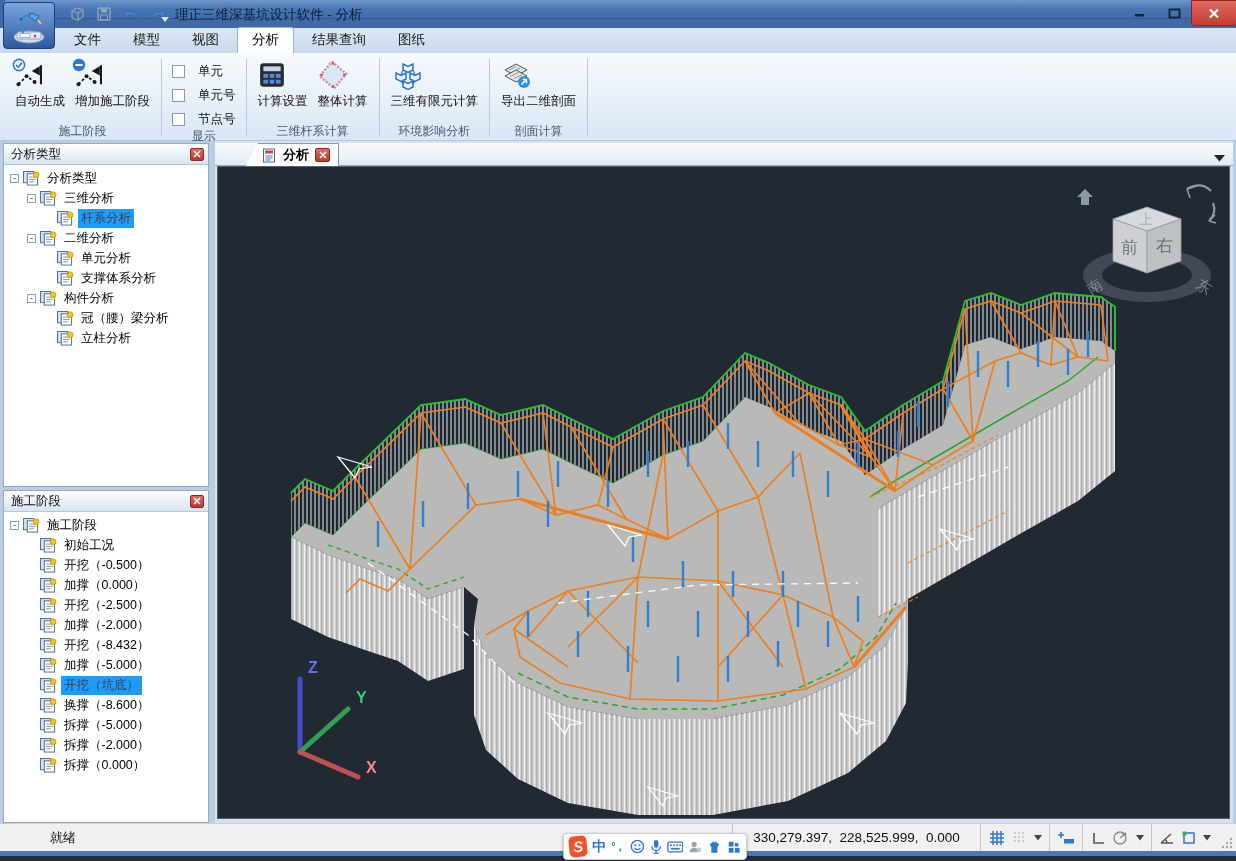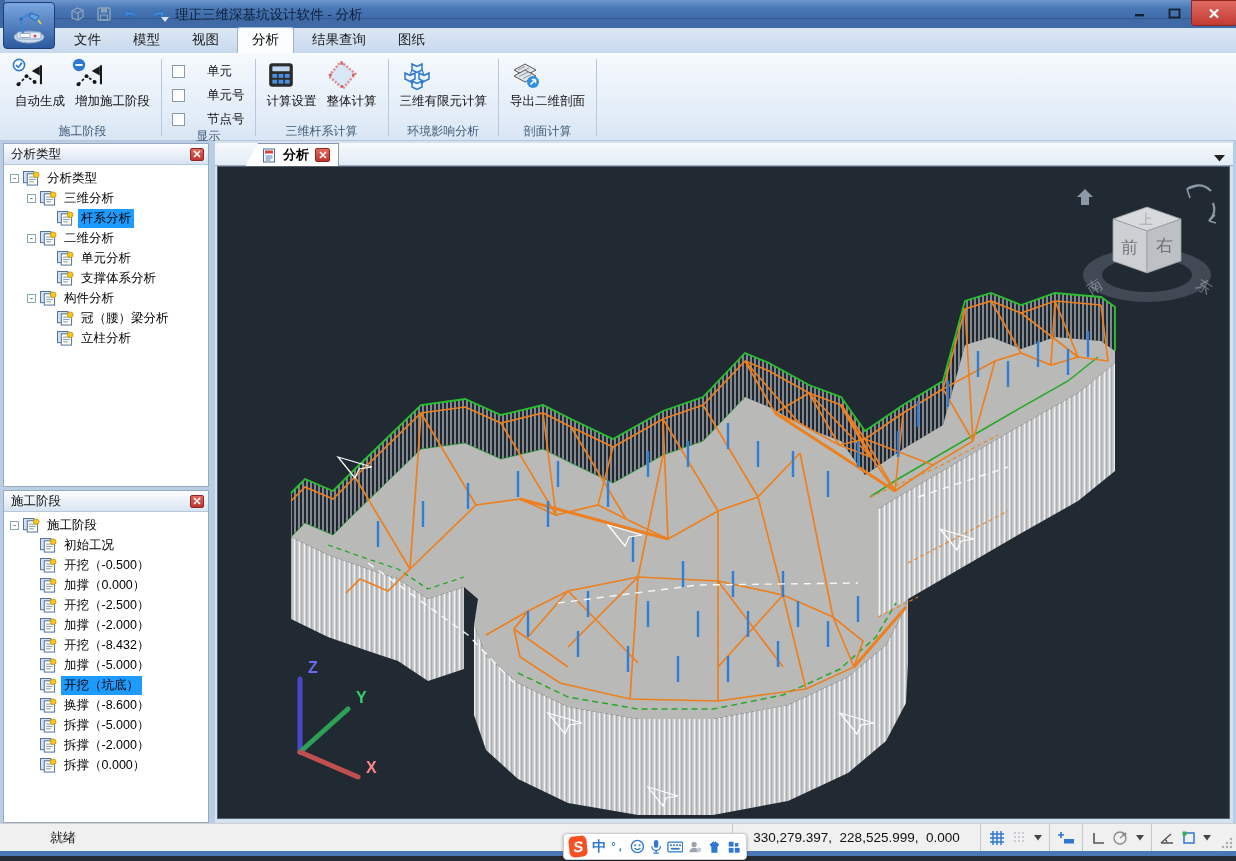--- a/index.html
+++ b/index.html
@@ -33,41 +33,41 @@
     display:flex; align-items:stretch; padding:2px 0 0 4px; }
   .rgroup { display:flex; flex-direction:column; padding:2px 6px 0; }
   .rgroup .gbody { flex:1; display:flex; align-items:flex-start; }
   .rgroup .glabel { height:17px; text-align:center; font-size:12px; color:#3f5a78; }
   .rsep { width:1px; background:#b9c9dd; margin:4px 0; }
   .bigbtn { display:flex; flex-direction:column; padding:4px 5px 2px; border-radius:3px; }
   .bigbtn .blabel { margin-top:4px; font-size:12.5px; color:#111; white-space:nowrap; }
   .ric { position:relative; width:30px; height:28px; display:block; }
   .ric .badge { position:absolute; left:-3px; top:-3px; }
   .chkcol { display:flex; flex-direction:column; gap:7px; padding:6px 4px 0; }
-  .chkrow { display:flex; align-items:center; gap:22px; font-size:12.5px; color:#111; }
+  .chkrow { display:flex; align-items:center; gap:13px; font-size:12.5px; color:#111; }
   .chkbox { width:13px; height:13px; background:#fff; border:1px solid #8a9aac; }
 
   
   .main { position:absolute; left:0; top:141px; width:1236px; height:682px; background:#b9cde4; }
   .leftcol { position:absolute; left:3px; top:2px; width:206px; height:680px; }
   .panel { position:absolute; left:0; width:206px; border:1px solid #98aac0; background:#fff; }
   .p1 { top:0; height:344px; } .p2 { top:347px; height:333px; }
   .phead { height:21px; background:linear-gradient(#fdfeff,#d8e4f2); border-bottom:1px solid #b8c8dc;
     display:flex; align-items:center; padding:0 4px 0 7px; font-size:12.5px; color:#111; }
   .phead .sp { flex:1; }
   .pclose { width:14px; height:13px; background:linear-gradient(#e26a5e,#c03530); border:1px solid #8f2620;
     border-radius:2px; display:flex; align-items:center; justify-content:center; }
   .pbody { position:absolute; left:0; top:21px; right:0; bottom:0; background:#fff; overflow:hidden; padding-top:3px; }
   .trow { height:20px; display:flex; align-items:center; white-space:nowrap; }
   .trow .texp { width:9px; height:9px; border:1px solid #8aa; background:#fff; font-size:9px; line-height:7px;
     text-align:center; color:#333; margin-right:4px; flex:none; }
   .trow .tspace { width:13px; flex:none; }
   .ticon { width:17px; height:15px; margin-right:4px; flex:none; }
   .tlabel { font-size:12.5px; color:#000; padding:1px 3px; }
-  .trow.sel .tlabel { background:#1e9bff; color:#000000; }
+  .trow.sel .tlabel { background:#1e9bff; color:#404040; }
   .lvl0 { padding-left:6px; } .lvl1 { padding-left:23px; } .lvl2 { padding-left:40px; }
 
   .splitter { position:absolute; left:209px; top:0; width:6px; height:682px; background:#b9cde4; }
 
   .rightcol { position:absolute; left:215px; top:0; width:1018px; height:682px; background:#d6e2f0; }
   .doctabbar { position:absolute; left:0; top:2px; width:1018px; height:23px;
     background:linear-gradient(#f7fafd,#e2ebf5); border-bottom:1px solid #9aa9bc; }
   .doctab { position:absolute; left:30px; top:0; height:23px; padding:0 8px 0 16px; background:#fff;
     border:1px solid #8a9ab0; border-bottom:none; clip-path:polygon(13px 0,100% 0,100% 100%,0 100%);
     display:flex; align-items:center; gap:6px; font-size:13px; font-weight:bold; color:#000; }

